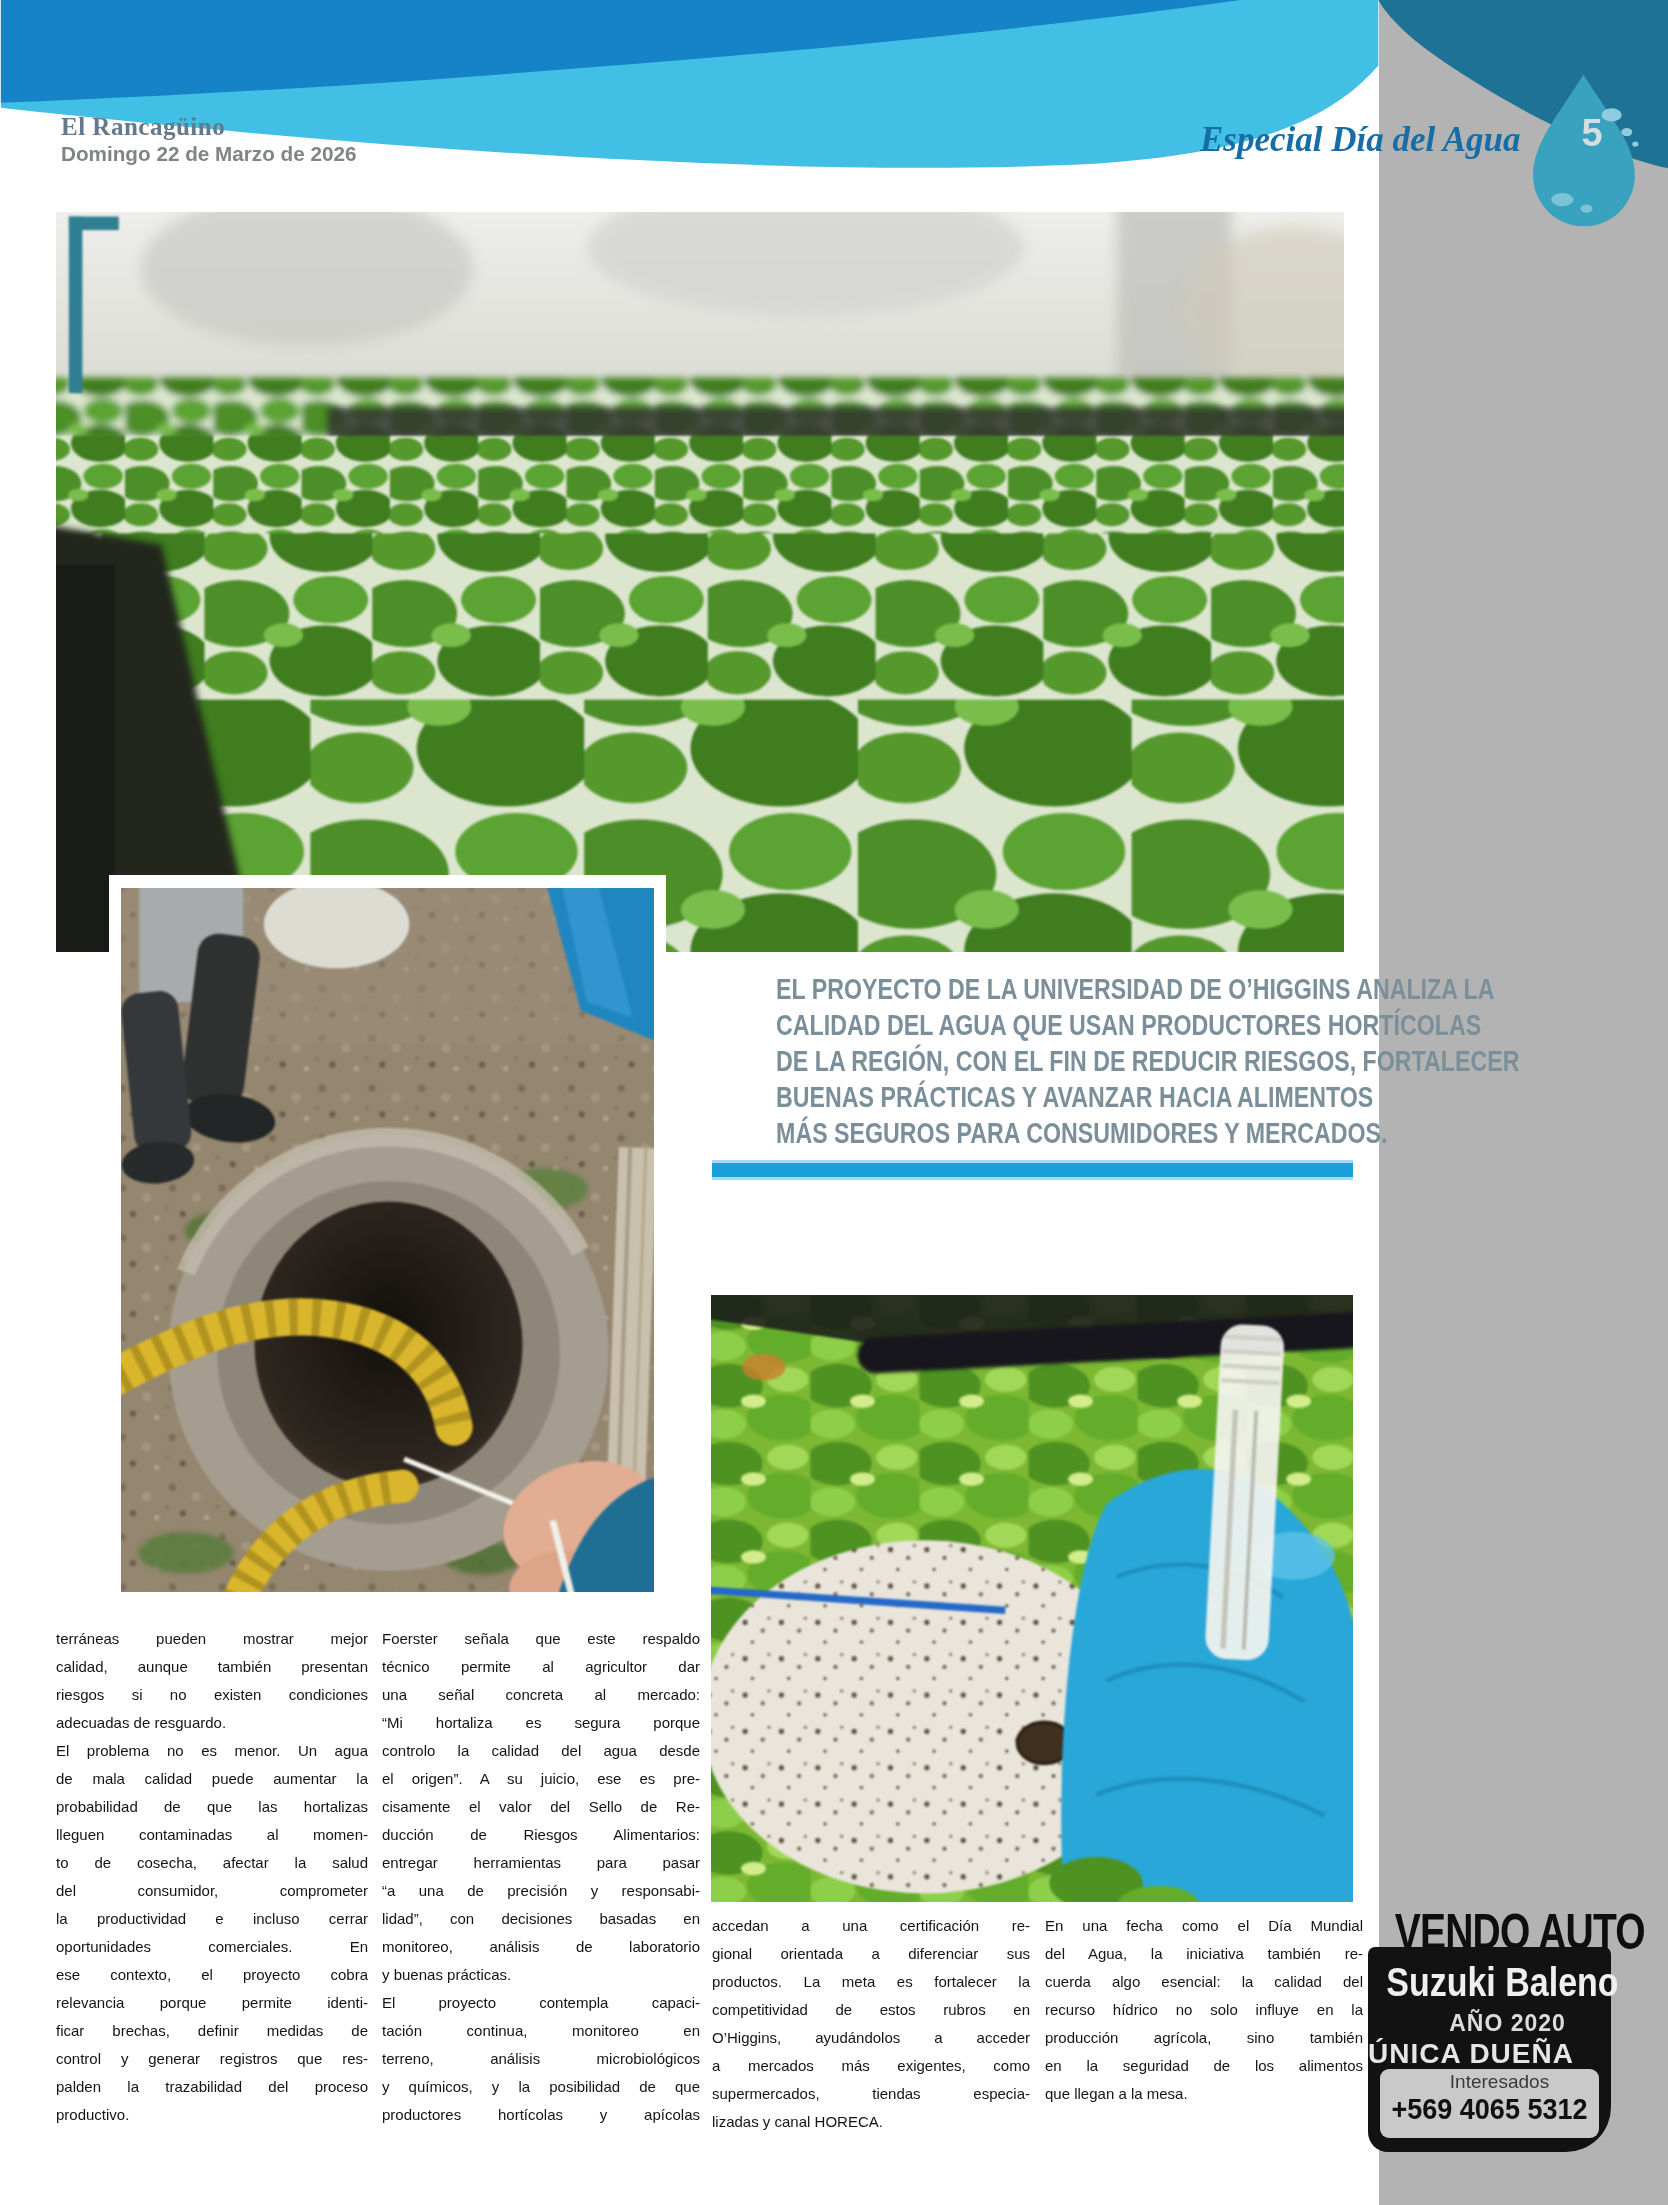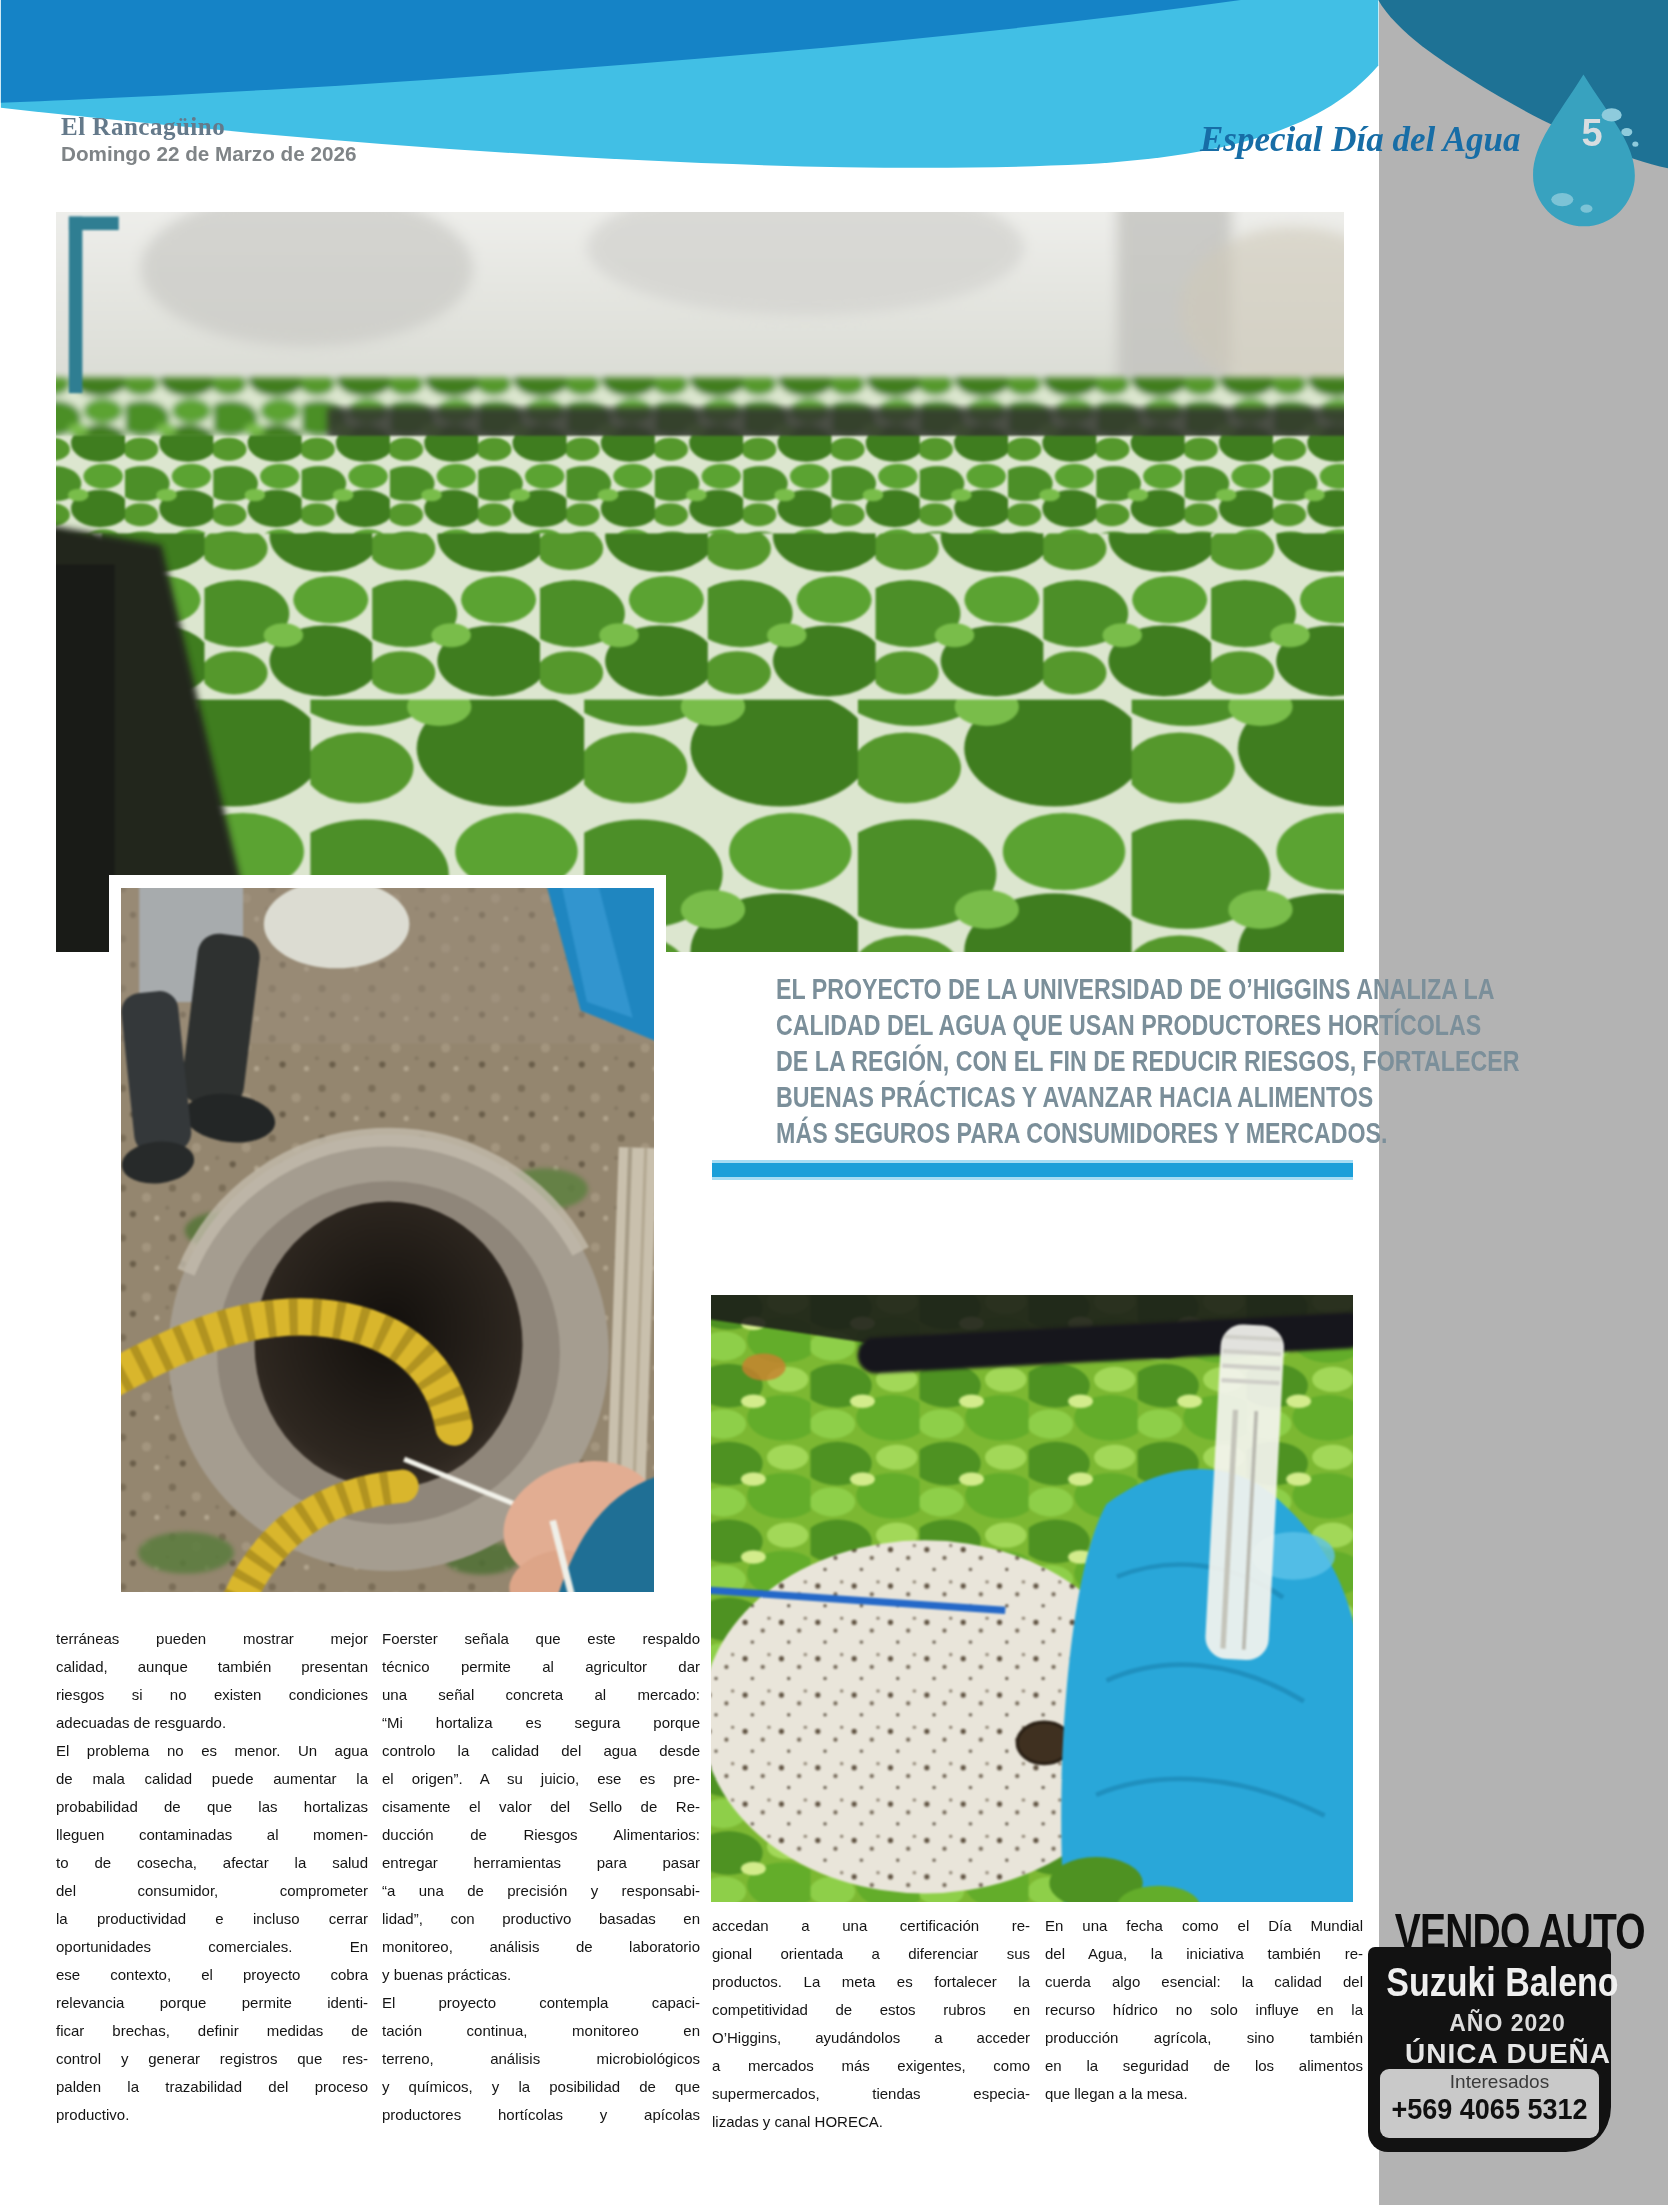--- a/index.html
+++ b/index.html
@@ -48,21 +48,21 @@
   
   .ad-headline{left:1368px;top:1903px;width:243px;text-align:center;font-weight:900;
     font-size:50px;color:#0e0e0e;transform:scaleX(0.78);transform-origin:50% 50%;
     letter-spacing:-1px;white-space:nowrap;}
   .ad-box{left:1368px;top:1947px;width:243px;height:205px;background:#121212;
     border-radius:7px 7px 45px 20px;}
   .ad-car{left:1368px;top:1960px;width:243px;text-align:center;font-weight:900;font-size:40px;
     color:#efefef;transform:scaleX(0.85);transform-origin:50% 50%;white-space:nowrap;}
   .ad-year{left:1368px;top:2010px;width:279px;text-align:center;font-weight:bold;font-size:23px;
     color:#dcdcdc;letter-spacing:1px;}
-  .ad-owner{left:1368px;top:2038px;width:243px;text-align:right;font-weight:bold;font-size:28px;
+  .ad-owner{left:1368px;top:2038px;width:243px;text-align:left;font-weight:bold;font-size:28px;
     color:#e6e6e6;letter-spacing:1px;}
   .ad-inner{left:1380px;top:2069px;width:219px;height:69px;background:#c9c9c9;border-radius:9px;}
   .ad-contact{left:1380px;top:2071px;width:219px;text-align:center;font-size:19px;color:#3a3a3a;padding-left:10px;}
   .ad-phone{left:1380px;top:2092px;width:219px;text-align:center;font-weight:900;font-size:30px;
     color:#101010;transform:scaleX(0.9);transform-origin:50% 50%;white-space:nowrap;}
 </style>
 </head>
 <body>
 
 <div class="page">
@@ -294,21 +294,21 @@
       <div class="col-line">Foerster señala que este respaldo</div>
       <div class="col-line">técnico permite al agricultor dar</div>
       <div class="col-line">una señal concreta al mercado:</div>
       <div class="col-line">“Mi hortaliza es segura porque</div>
       <div class="col-line">controlo la calidad del agua desde</div>
       <div class="col-line">el origen”. A su juicio, ese es pre-</div>
       <div class="col-line">cisamente el valor del Sello de Re-</div>
       <div class="col-line">ducción de Riesgos Alimentarios:</div>
       <div class="col-line">entregar herramientas para pasar</div>
       <div class="col-line">“a una de precisión y responsabi-</div>
-      <div class="col-line">lidad”, con productivo basadas en</div>
+      <div class="col-line">lidad”, con decisiones basadas en</div>
       <div class="col-line">monitoreo, análisis de laboratorio</div>
       <div class="col-line para-end">y buenas prácticas.</div>
       <div class="col-line">El proyecto contempla capaci-</div>
       <div class="col-line">tación continua, monitoreo en</div>
       <div class="col-line">terreno, análisis microbiológicos</div>
       <div class="col-line">y químicos, y la posibilidad de que</div>
       <div class="col-line">productores hortícolas y apícolas</div>
     </div>
   <div class="abs col col3">
       <div class="col-line">accedan a una certificación re-</div>

